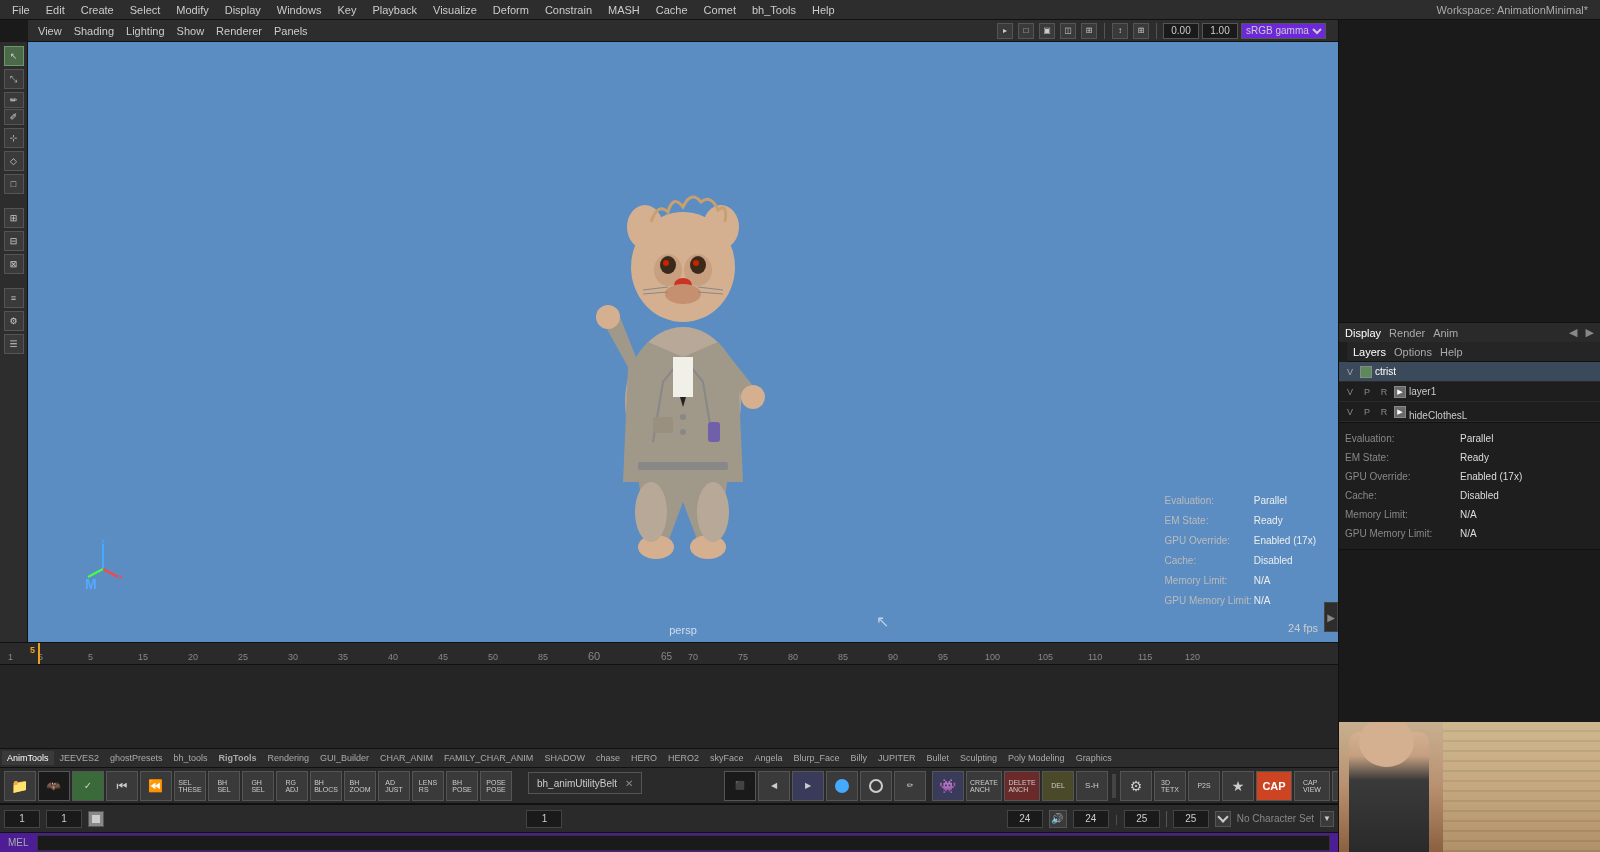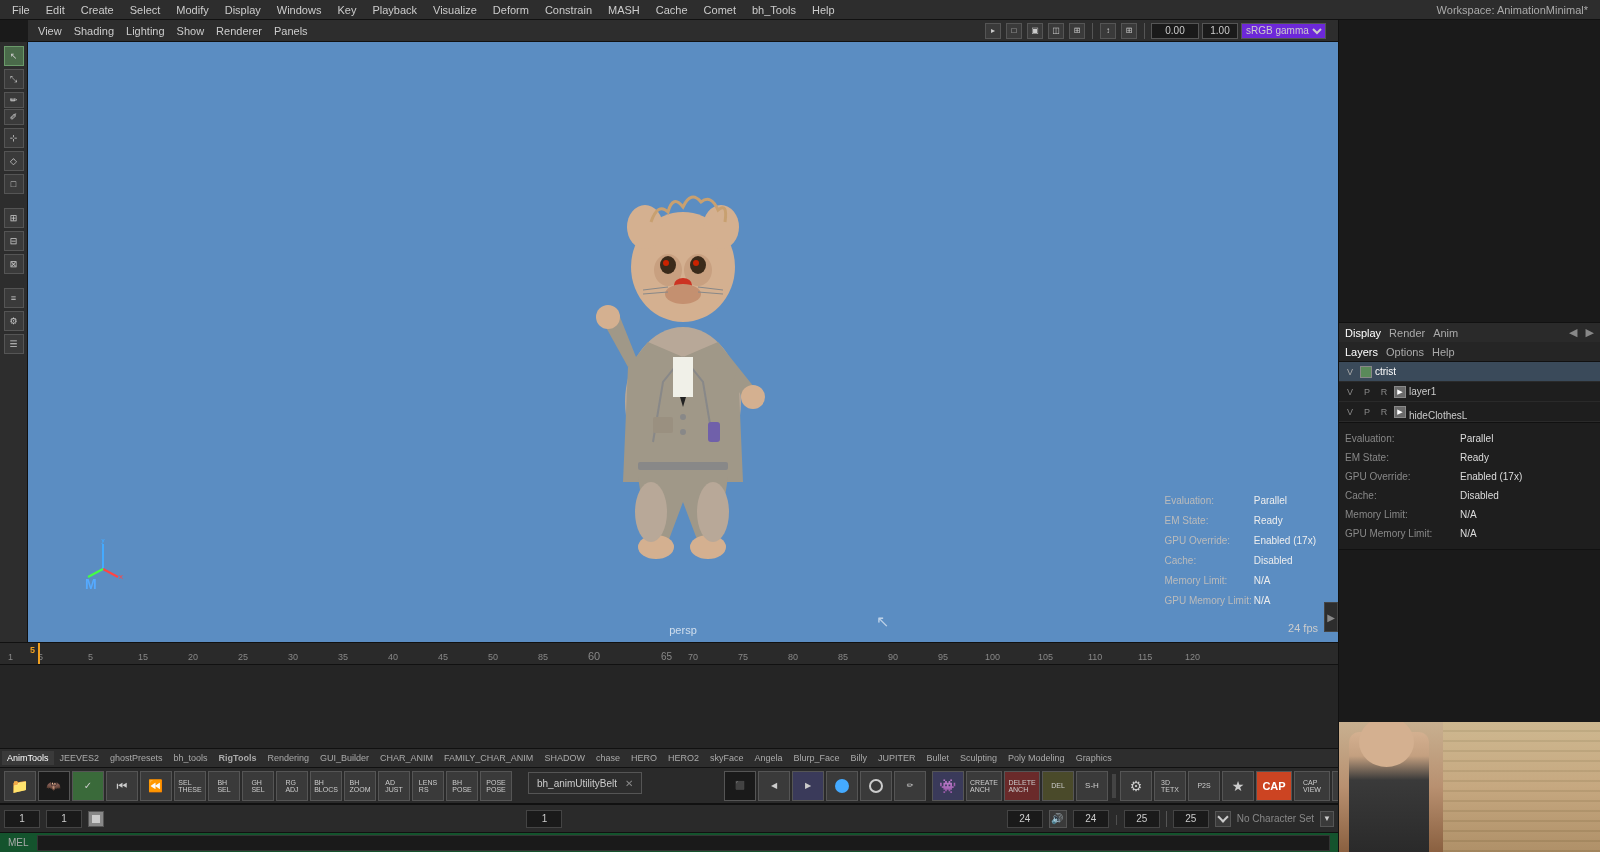--- a/index.html
+++ b/index.html
@@ -58,21 +58,21 @@
 
     <div class="toolbar-btn" style="width:16px;height:16px;font-size:8px;">▸</div>
     <div class="toolbar-btn" style="width:16px;height:16px;font-size:8px;">□</div>
     <div class="toolbar-btn" style="width:16px;height:16px;font-size:8px;">▣</div>
     <div class="toolbar-btn" style="width:16px;height:16px;font-size:8px;">◫</div>
     <div class="toolbar-btn" style="width:16px;height:16px;font-size:8px;">⊞</div>
     <div class="toolbar-sep"></div>
     <div class="toolbar-btn" style="width:16px;height:16px;font-size:8px;">↕</div>
     <div class="toolbar-btn" style="width:16px;height:16px;font-size:8px;">⊞</div>
     <div class="toolbar-sep"></div>
-    <input class="toolbar-input" value="0.00" style="width: 48px;">
+    <input class="toolbar-input" value="0.00" style="width: 36px;">
     <input class="toolbar-input" value="1.00" style="width: 36px;">
     <select style="background:#6d28d9;border:1px solid #555;color:#ccc;height:16px;font-size:10px;">
       <option>sRGB gamma</option>
     </select>
   </div>
 </div>
 
 <div style="position:absolute;top:42px;left:0;width:28px;bottom:210px;background:#2d2d2d;display:flex;flex-direction:column;align-items:center;padding:4px 2px;gap:3px;border-right:1px solid #111;">
   <div class="left-btn" style="background:#4a6a4a;border-color:#6a9a6a;">↖</div>
   <div class="left-btn">⤡</div>
@@ -222,21 +222,21 @@
 
   <div style="height:20px;background:#2a2a2a;display:flex;align-items:center;padding:0 6px;gap:8px;border-top:1px solid #111;">
     <span style="color:#fff;font-size:11px;cursor:pointer;">Display</span>
     <span style="color:#aaa;font-size:11px;cursor:pointer;">Render</span>
     <span style="color:#aaa;font-size:11px;cursor:pointer;">Anim</span>
     <div style="flex:1;"></div>
     <span style="color:#888;cursor:pointer;">◀</span>
     <span style="color:#888;cursor:pointer;">▶</span>
   </div>
 
-  <div style="height:20px;background:#252525;display:flex;align-items:center;padding:0 6px;gap:8px;border-bottom:1px solid #111;">
+  <div style="height:20px;background:#252525;display:flex;align-items:center;padding:0 6px;gap:8px;border-bottom:1px solid #111;margin-left:8px;">
     <span style="color:#fff;font-size:11px;cursor:pointer;">Layers</span>
     <span style="color:#aaa;font-size:11px;cursor:pointer;">Options</span>
     <span style="color:#aaa;font-size:11px;cursor:pointer;">Help</span>
   </div>
 
   <div style="background:#1e1e1e;border-bottom:1px solid #111;">
 
     <div style="display:flex;align-items:center;height:20px;padding:0 4px;gap:3px;background:#3a4a5a;border-bottom:1px solid #2a2a2a;">
       <span style="color:#aaa;font-size:9px;width:14px;text-align:center;">V</span>
       <div style="width:12px;height:12px;background:#5a8a5a;border:1px solid #888;"></div>
@@ -448,19 +448,19 @@
     <input style="background: rgb(26, 26, 26); border: 1px solid rgb(68, 68, 68); color: rgb(204, 204, 204); width: 36px; height: 18px; font-size: 10px; text-align: center;" value="25">
     <div style="width:1px;height:16px;background:#555;"></div>
     <input style="background: rgb(26, 26, 26); border: 1px solid rgb(68, 68, 68); color: rgb(204, 204, 204); width: 36px; height: 18px; font-size: 10px; text-align: center;" value="25">
     <div style="width:16px;height:16px;background:#3a3a3a;border:1px solid #555;display:flex;align-items:center;justify-content:center;">
       <div style="width:8px;height:8px;border-left:2px solid #ccc;border-bottom:2px solid #ccc;transform:rotate(-45deg);margin-top:-3px;"></div>
     </div>
     <span style="color:#888;font-size:10px;">No Character Set</span>
     <div style="width:14px;height:16px;background:#3a3a3a;border:1px solid #555;display:flex;align-items:center;justify-content:center;cursor:pointer;font-size:8px;">▼</div>
   </div>
 
-  <div style="height:20px;background:#14532d;display:flex;align-items:center;padding:0 8px;border-top:1px solid #111;">
+  <div style="height:20px;background:#4c1d95;display:flex;align-items:center;padding:0 8px;border-top:1px solid #111;">
     <span style="color:#aaa;font-size:10px;">MEL</span>
     <div style="flex:1;height:16px;background:#1a1a1a;border:1px solid #333;margin-left:8px;"></div>
   </div>
 </div>
 
 <div style="position:absolute;bottom:220px;right:262px;width:14px;height:30px;background:#2d2d2d;border:1px solid #444;display:flex;align-items:center;justify-content:center;cursor:pointer;color:#888;font-size:10px;">▶</div>
 
 </body></html>

